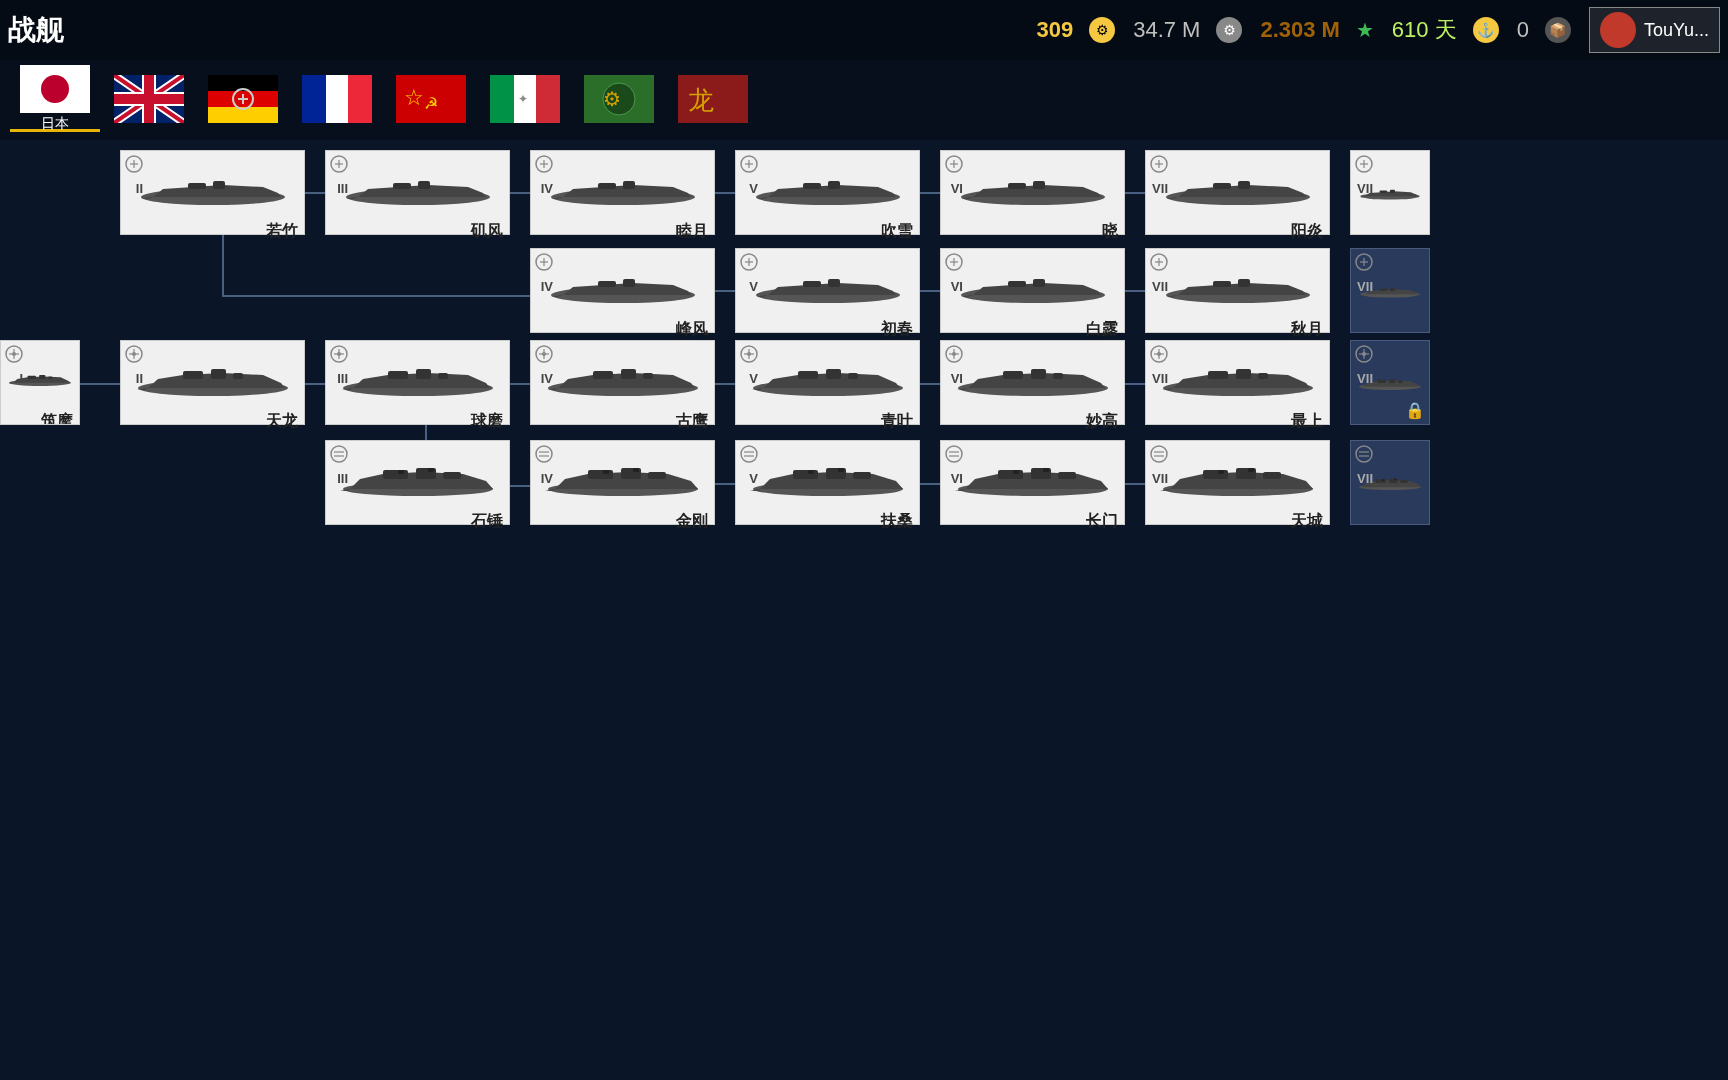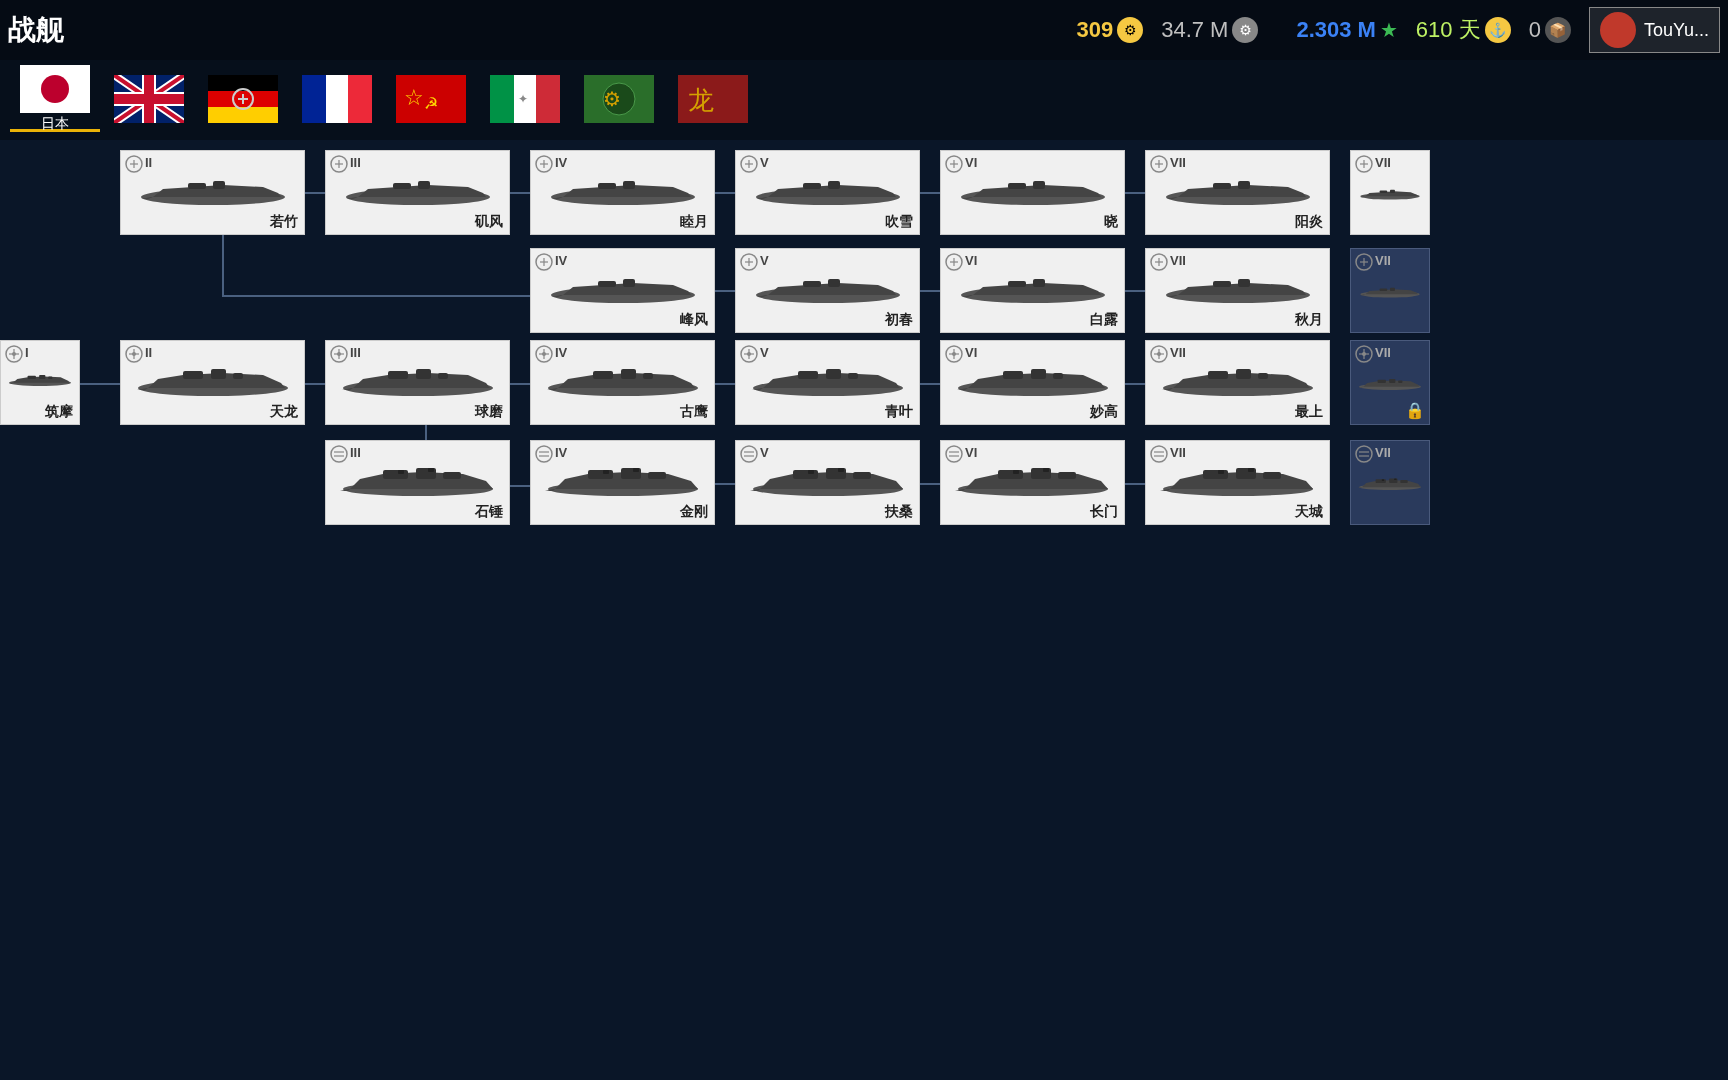--- a/index.html
+++ b/index.html
@@ -30,25 +30,25 @@
     .currency-bar {
       margin-left: auto;
       display: flex;
       align-items: center;
       gap: 18px;
       font-size: 22px;
     }
     .currency-item {
       display: flex;
       align-items: center;
-      gap: 4px;
+      gap: 16px;
     }
     .gold-color { color: #f5c842; }
     .silver-color { color: #c0c0c0; }
-    .star-color { color: #3b82f6; margin-left: 20px; }
+    .star-color { color: #a16207; }
     .days-color { color: #bef264; }
     .currency-icon {
       width: 26px; height: 26px;
       border-radius: 50%;
       display: inline-flex; align-items: center; justify-content: center;
       font-size: 14px;
     }
     .gold-icon { background: #f5c842; color: #000; }
     .silver-icon { background: #888; color: #fff; }
     .star-icon { color: #3cba54; font-size: 20px; }
@@ -136,47 +136,48 @@
       cursor: pointer;
     }
     .ship-card.dark-bg {
       background: #2a3a5c;
       border: 1px solid #4a5a7c;
     }
     .ship-card .tier-badge {
       position: absolute;
       top: 4px; left: 4px;
       display: flex;
-      align-items: flex-start;
-      gap: 2px;
+      align-items: flex-end;
+      gap: 8px;
+      flex-direction: column;
     }
     .tier-text {
       font-size: 13px;
       font-weight: bold;
       color: #444;
     }
     .ship-card.dark-bg .tier-text { color: #aaa; }
     .ship-silhouette {
       width: 100%;
       height: 44px;
       display: flex;
       align-items: center;
       justify-content: center;
       margin-top: 16px;
     }
     .ship-silhouette svg {
       width: 160px;
       height: 36px;
     }
     .ship-name {
-      font-size: 14px;
+      font-size: 16px;
       text-align: right;
       font-weight: bold;
       color: #222;
-      margin-top: 6px;
+      margin-top: 14px;
       font-family: Liberation Serif, serif;
     }
 
     
     .lock-icon {
       position: absolute;
       bottom: 4px; right: 4px;
       color: #888;
       font-size: 16px;
     }

